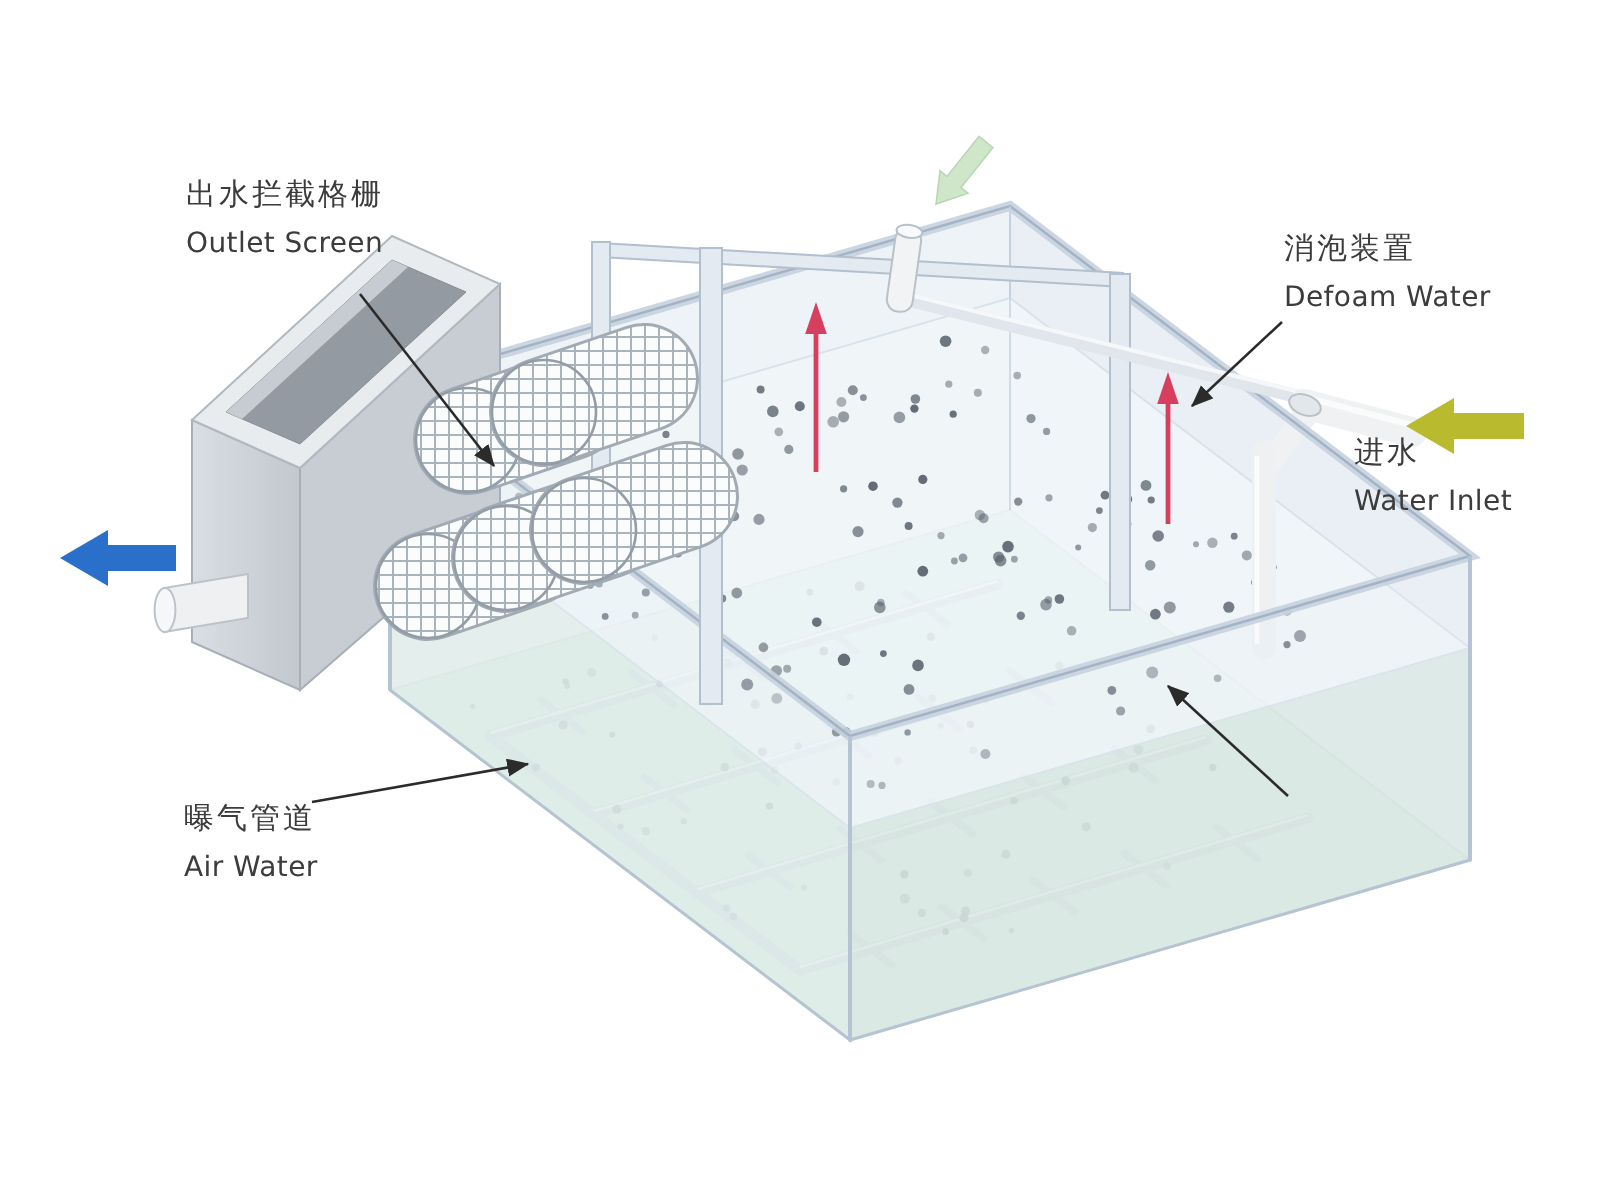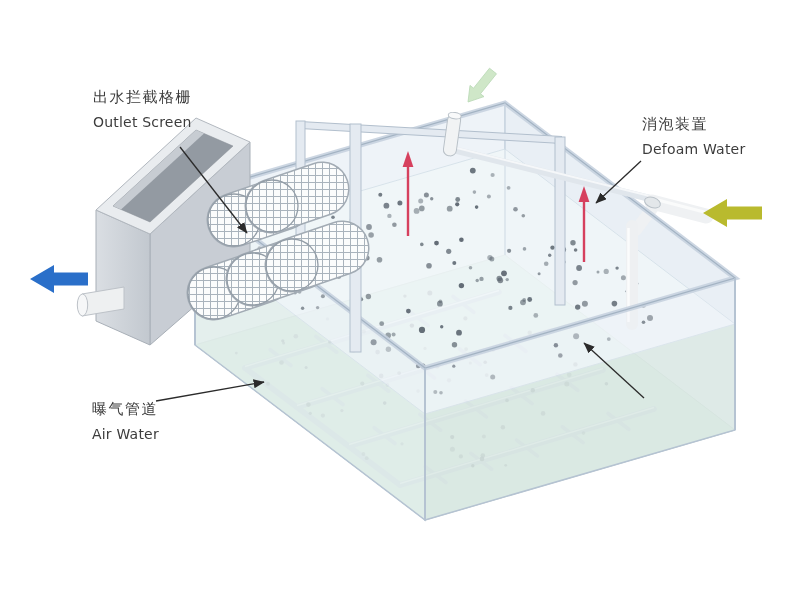--- a/index.html
+++ b/index.html
@@ -353,18 +353,22 @@
 </svg>
 
 <div class="label" style="left:93px;top:88px">
   <span class="zh">出水拦截格栅</span>
   <span class="en">Outlet Screen</span>
 </div>
 <div class="label" style="left:642px;top:115px">
   <span class="zh">消泡装置</span>
   <span class="en">Defoam Water</span>
 </div>
+<div class="label" style="left:677px;top:217px">
+  <span class="zh">进水</span>
+  <span class="en">Water Inlet</span>
+</div>
 <div class="label" style="left:92px;top:400px">
   <span class="zh">曝气管道</span>
   <span class="en">Air Water</span>
 </div>
 
 </div>
 
 </body></html>

